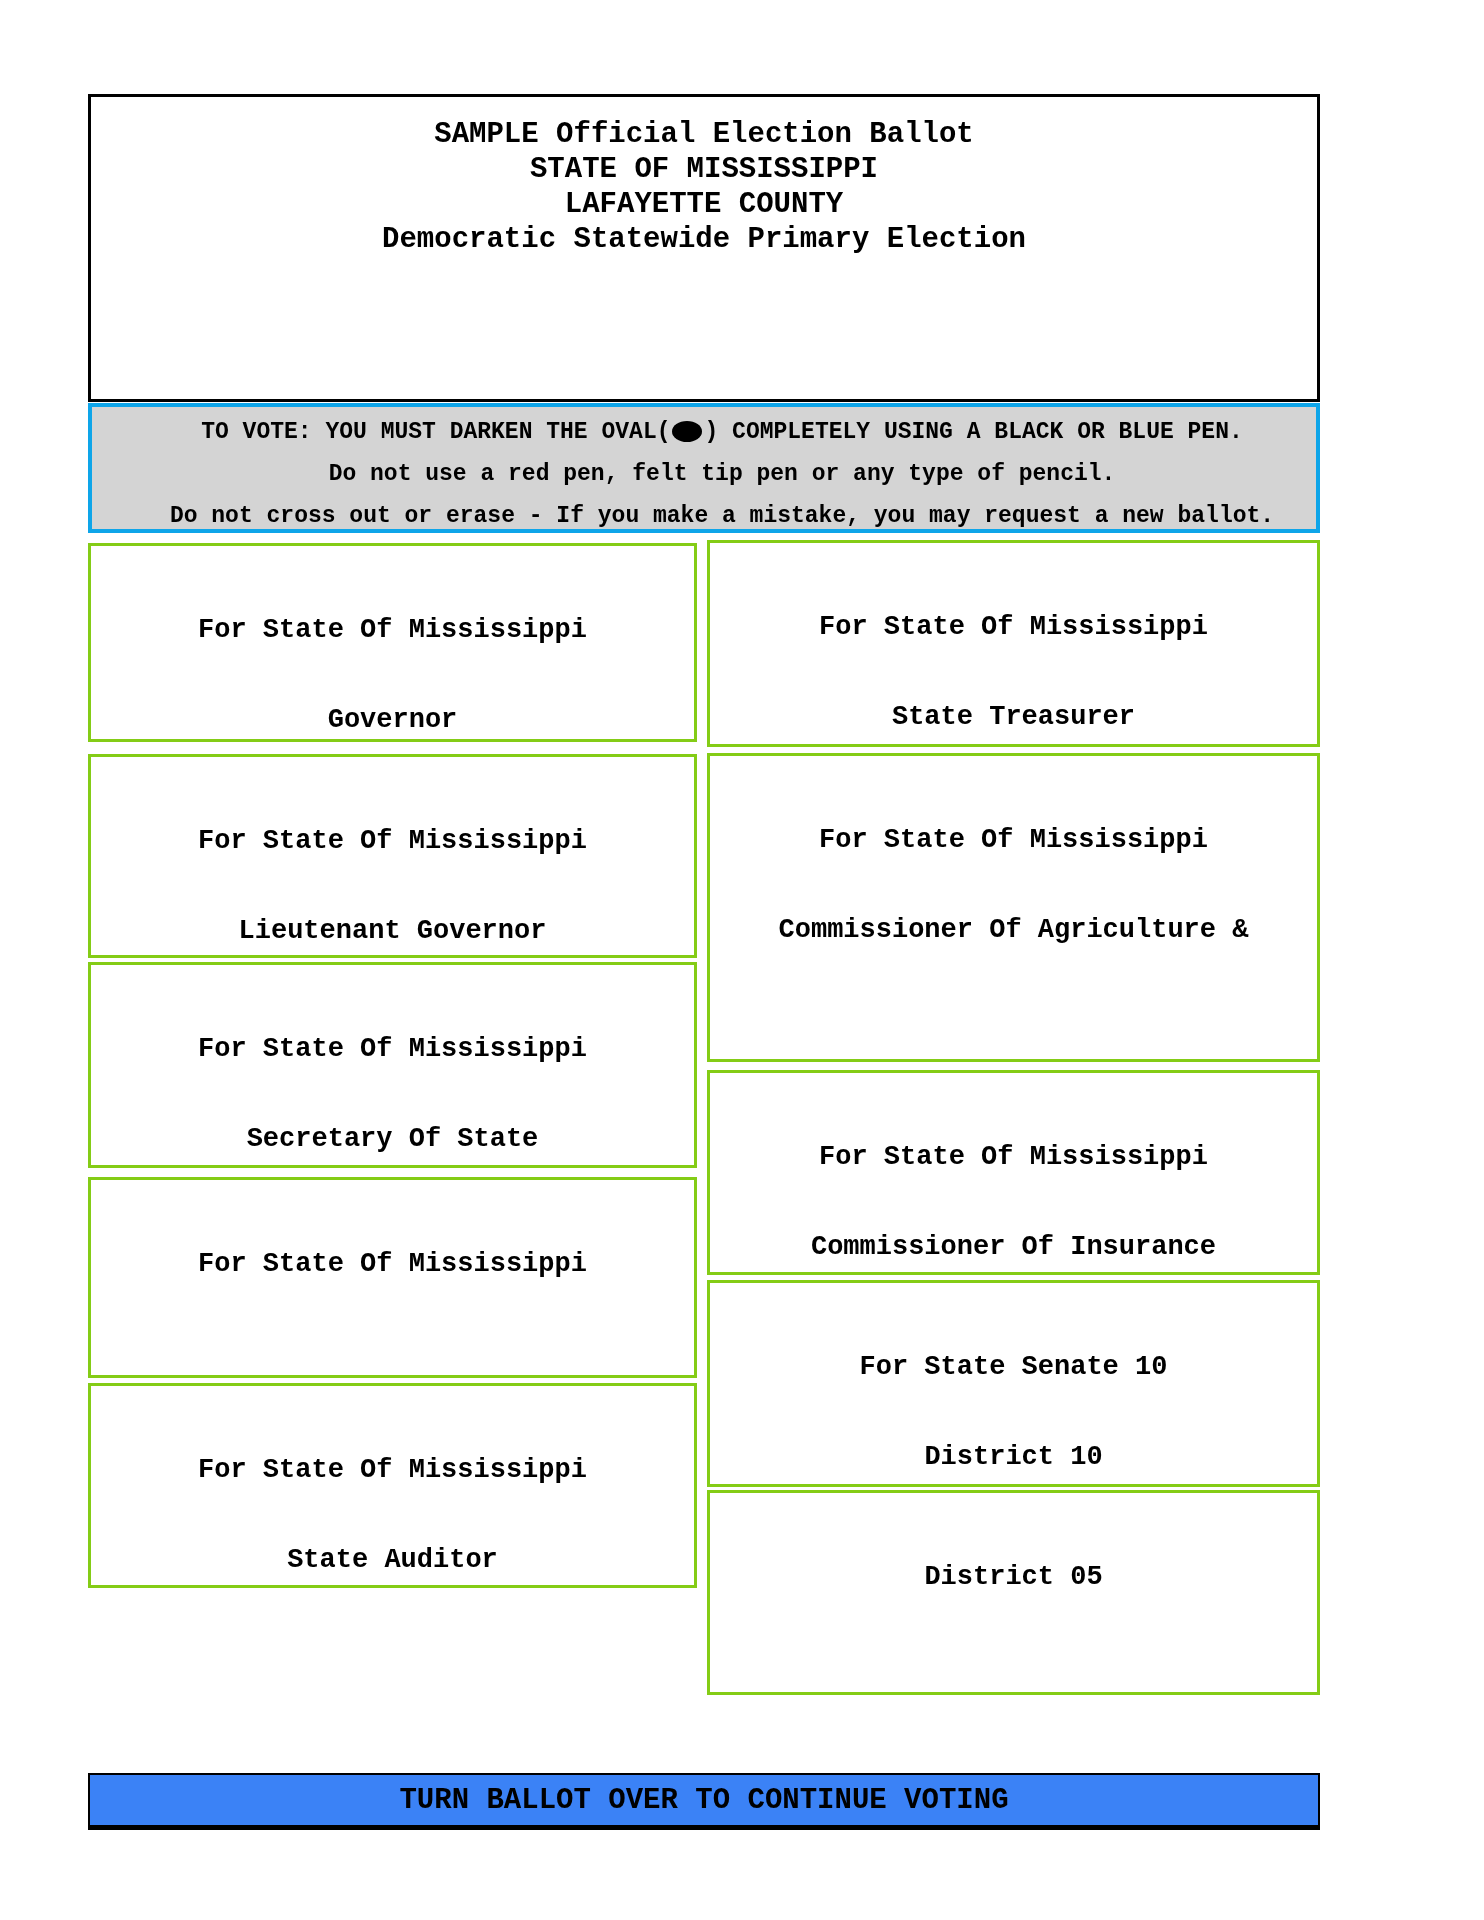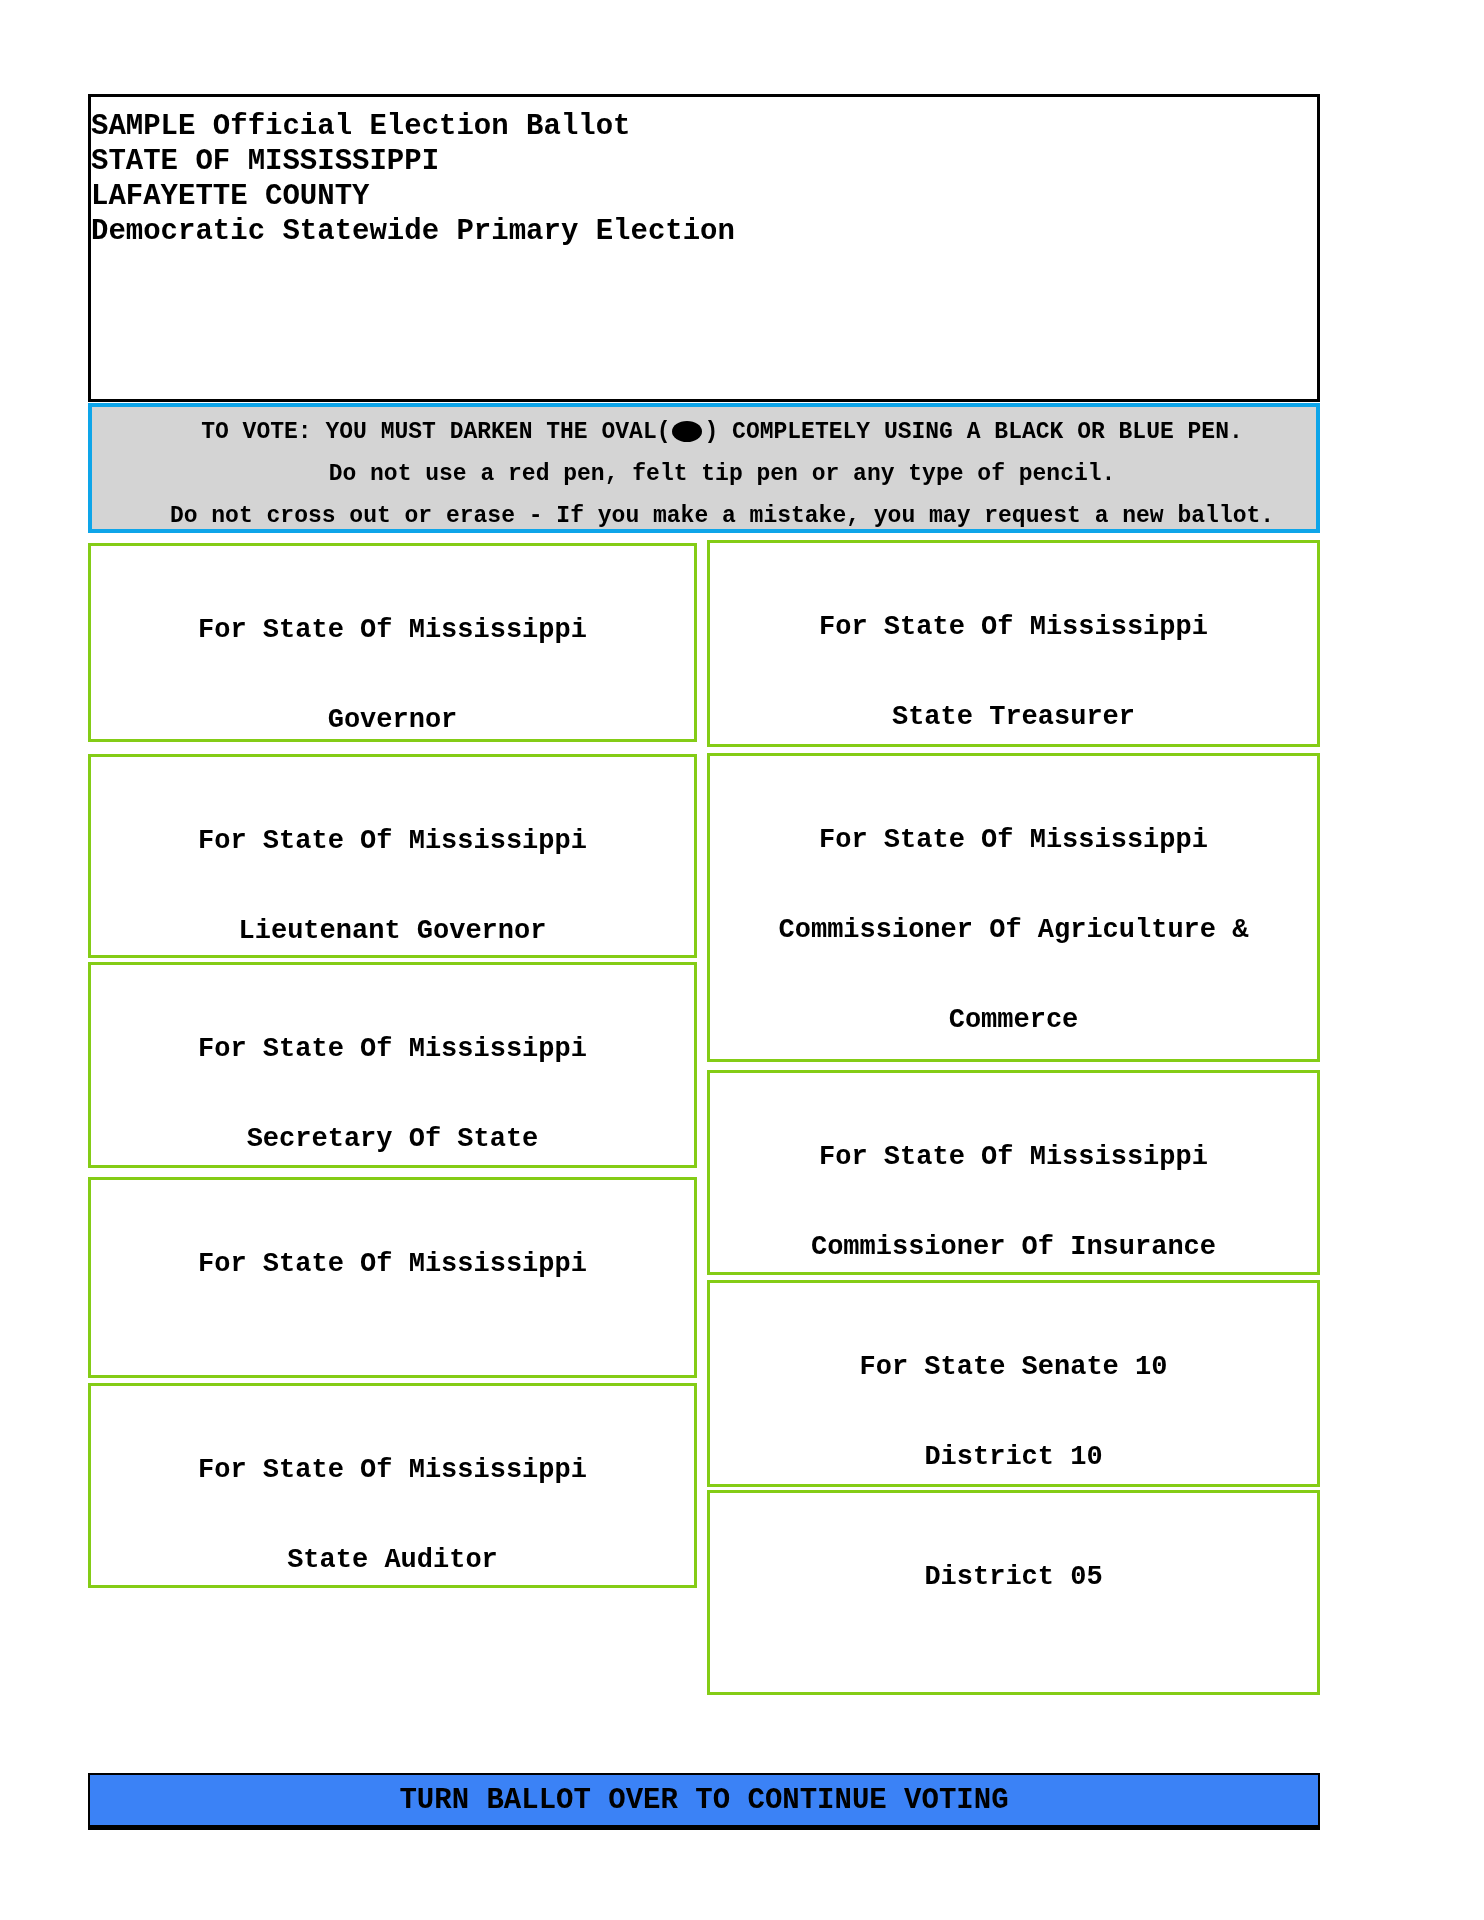--- a/index.html
+++ b/index.html
@@ -8,21 +8,21 @@
     width:1484px; height:1920px; position:relative;
     font-family:"Liberation Mono","DejaVu Sans Mono",monospace;
     color:#000;
   }
   .abs { position:absolute; }
 
   
   #header-box {
     left:88px; top:94px; width:1232px; height:308px;
     border:3px solid #000; background:#fff;
-    padding-top:12px;
+    text-align:center; padding-top:20px;
   }
   #header-box .hline {
     font-weight:bold; font-size:29px; line-height:35px; white-space:pre;
   }
   #header-box .date-line { margin-top:35px; }
 
   
   #instruction-box {
     left:88px; top:403px; width:1232px; height:130px;
     background:#d4d4d4; border:4px solid #0ea5e9;
@@ -132,21 +132,20 @@
     <div>State Treasurer</div>
     
   </div>
 
 </section>
 
 <section class="contest col-right" id="c-agri">
   <div class="contest-title">
     <div>For State Of Mississippi</div>
     <div>Commissioner Of Agriculture &amp;</div>
-    <div>Commerce</div>
     
   </div>
 
 </section>
 
 <section class="contest col-right" id="c-insurance">
   <div class="contest-title">
     <div>For State Of Mississippi</div>
     <div>Commissioner Of Insurance</div>
     

